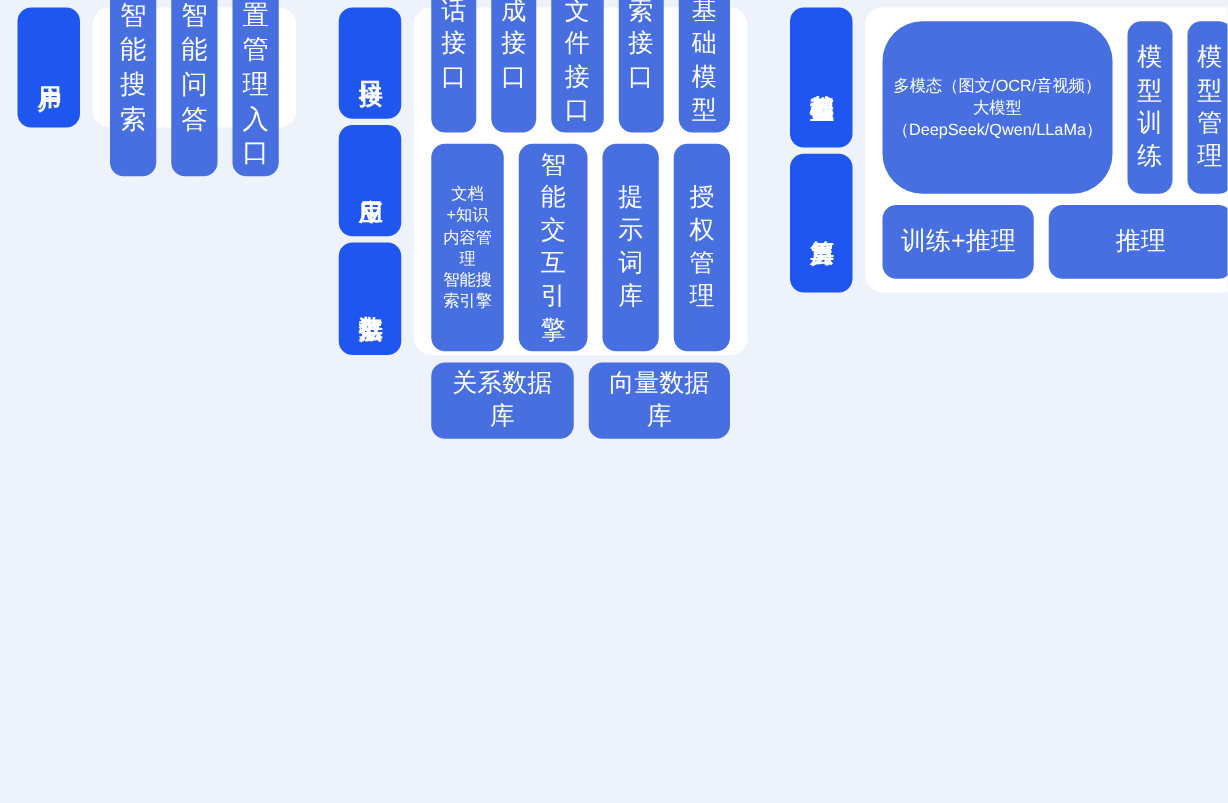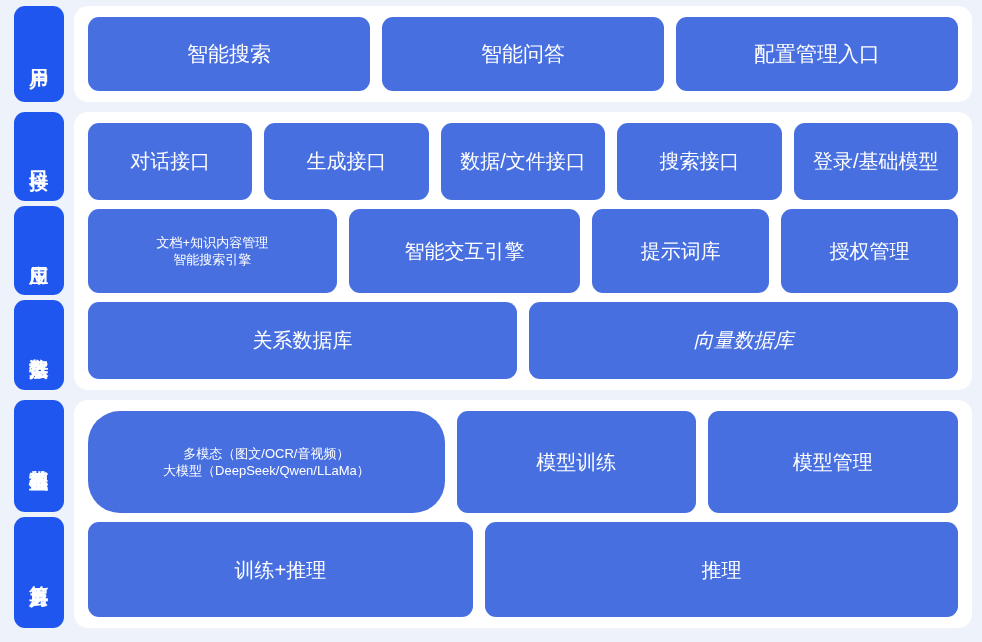--- a/index.html
+++ b/index.html
@@ -11,21 +11,21 @@
     height: 642px;
     background: #eef2fa;
     font-family: "Liberation Sans", "DejaVu Sans", sans-serif;
     overflow: hidden;
   }
   .diagram {
     width: 982px;
     height: 642px;
     box-sizing: border-box;
     display: flex;
-    flex-direction: column;
+    flex-direction: row;
     gap: 10px;
     padding: 6px 0 6px 0;
   }
 
   
   .section {
     display: flex;
     align-items: stretch;
     padding-left: 14px;
     padding-right: 10px;
@@ -102,21 +102,21 @@
   .row-users .box           { flex: 1 1 0; }
 
   .row-interface .box       { flex: 1 1 0; }
 
   .row-app .b-app-0  { flex: 2.72 1 0; }
   .row-app .b-app-1  { flex: 2.52 1 0; }
   .row-app .b-app-2  { flex: 1.88 1 0; }
   .row-app .b-app-3  { flex: 1.88 1 0; }
 
   .row-data .b-data-0 { flex: 1 1 0; }
-  .row-data .b-data-1 { flex: 1 1 0; font-style: italic; }
+  .row-data .b-data-1 { flex: 1 1 0; }
   .row-data .b-data-2 { flex: 1.22 1 0; }
 
   .row-model .b-model-0 { flex: 2.40 1 0; border-radius: 32px; }
   .row-model .b-model-1 { flex: 1.57 1 0; }
   .row-model .b-model-2 { flex: 1.65 1 0; }
 
   .row-compute .b-compute-0 { flex: 1 1 0; }
   .row-compute .b-compute-1 { flex: 1.24 1 0; }
 </style>
 </head>

